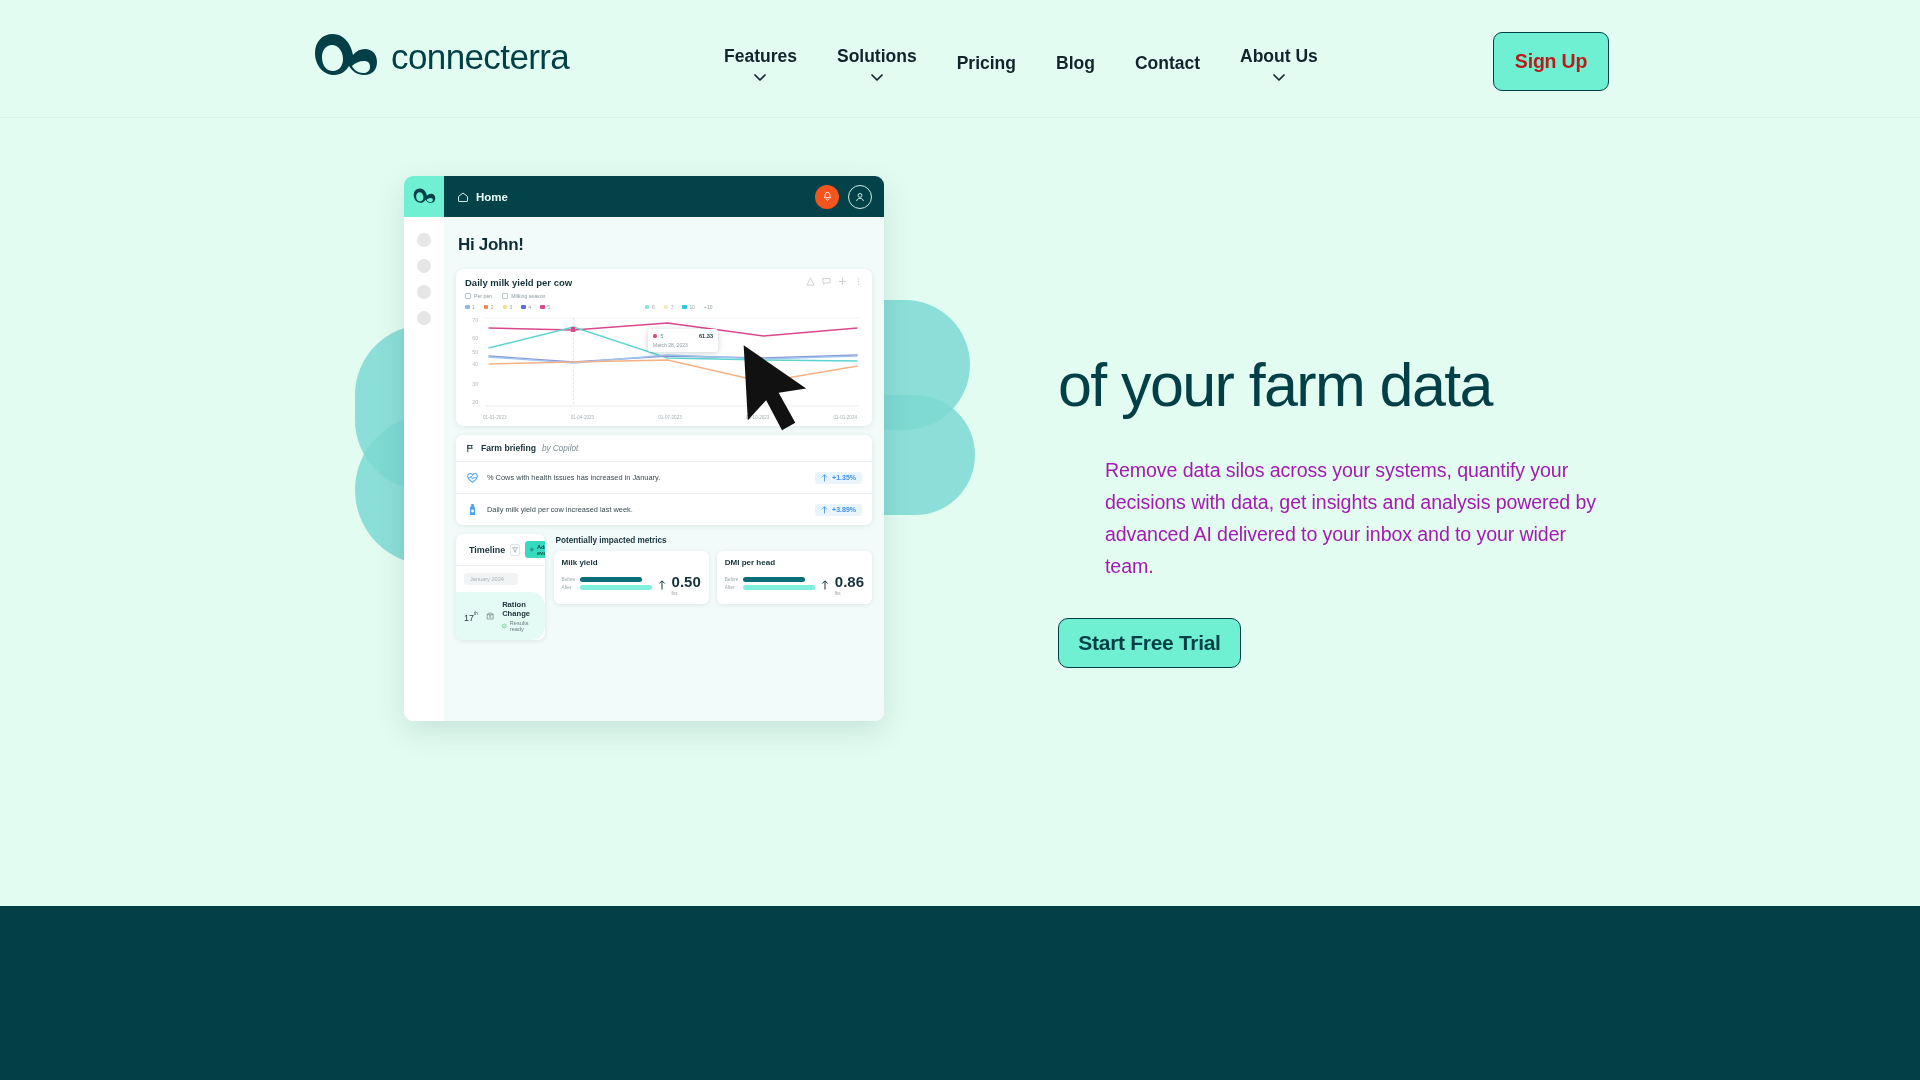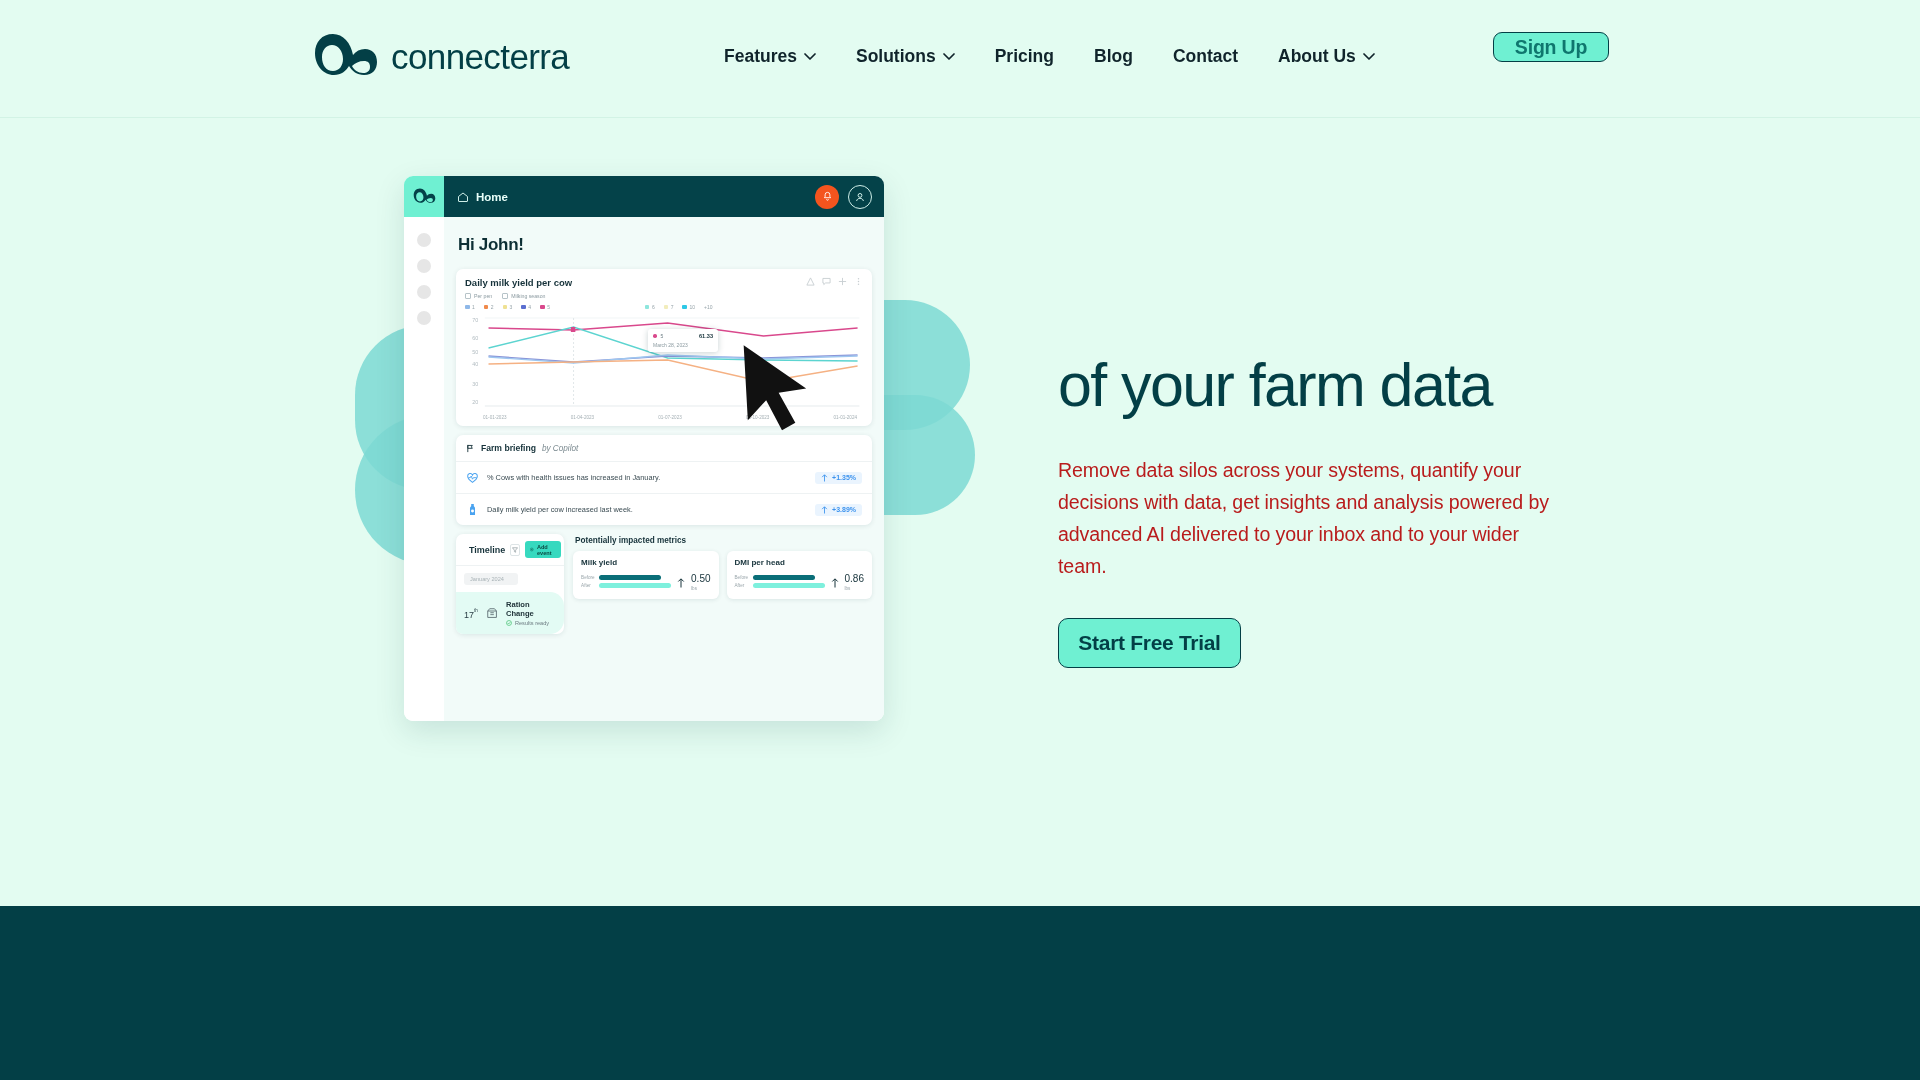--- a/index.html
+++ b/index.html
@@ -19,43 +19,43 @@
     display: flex; align-items: center;
   }
   .brand { position: absolute; left: 313px; top: 30px; display: flex; align-items: center; gap: 12px; }
   .brand-logo { width: 66px; height: 54px; display:block; }
   .brand-name { font-size: 35px; font-weight: 400; color: #033f46; letter-spacing: -0.6px; }
 
   .nav-links { position: absolute; left: 704px; top: 46px; display: flex; align-items: center; gap: 0; }
   .nav-item {
     display: flex; align-items: center; gap: 7px;
     font-size: 17.5px; font-weight: bold; color: #10242b;
-    padding: 0 20px; cursor: pointer; white-space: nowrap;
+    padding: 0 20px; cursor: pointer; white-space: nowrap; flex-direction: column;
   }
   .chev { width: 12px; height: 7px; display:block; }
 
   .signup {
     position: absolute; left: 1493px; top: 32px;
-    width: 116px; height: 30px;
+    width: 116px; height: 59px;
     background: #6ff0d2; border: 1.6px solid #033f46; border-radius: 9px;
-    color: #0f766e; font-size: 19.5px; font-weight: bold;
+    color: #b91c1c; font-size: 19.5px; font-weight: bold;
     display: flex; align-items: center; justify-content: center;
     cursor: pointer; letter-spacing: -0.2px;
   }
 
   
   .hero-right { position: absolute; left: 1058px; top: 268px; width: 560px; }
   .headline {
     font-size: 61px; line-height: 78px; font-weight: 400;
     color: #033f46; letter-spacing: -1.6px;
   }
   .sub {
     margin-top: 30px;
-    font-size: 19.6px; line-height: 32px; color: #b91c1c;
-    width: 492px; letter-spacing: -0.1px;
+    font-size: 19.6px; line-height: 32px; color: #a21caf;
+    width: 492px; letter-spacing: -0.1px; margin-left: 47px;
   }
   .cta {
     margin-top: 36px;
     width: 183px; height: 50px;
     background: #6ff0d2; border: 1.6px solid #033f46; border-radius: 10px;
     color: #033f46; font-size: 21px; font-weight: bold;
     display: flex; align-items: center; justify-content: center; cursor: pointer;
     letter-spacing: -0.3px;
   }
 
@@ -177,21 +177,21 @@
   .metric-card { flex: 1; background:#fff; border-radius: 6px; box-shadow: 0 1px 4px rgba(10,50,55,.10); padding: 7px 8px 8px 8px; }
   .metric-name { font-size: 8px; font-weight: bold; color: #16323a; margin-bottom: 7px; }
   .metric-body { display: flex; align-items: center; gap: 6px; }
   .bars { flex: 1; }
   .bar-line { display: flex; align-items: center; gap: 4px; margin-bottom: 3px; }
   .bar-lab { font-size: 4.6px; color: #9aa6ab; width: 14px; }
   .bar { height: 5px; border-radius: 3px; }
   .bar.before { background: #0a6e78; width: 62px; }
   .bar.after { background: #7ef0dd; width: 72px; }
   .metric-val { text-align: left; }
-  .metric-num { font-size: 10px; font-weight: normal; color: #16323a; line-height: 1; text-align: right; }
+  .metric-num { font-size: 15px; font-weight: bold; color: #16323a; line-height: 1; text-align: right; }
   .metric-unit { font-size: 4.6px; color: #9aa6ab; margin-top: 2px; }
   .metric-arrow { width: 8px; height: 10px; display: block; }
 
   
   .footer { position: absolute; left: 0; top: 906px; width: 1920px; height: 174px; background: #033f46; }
 </style>
 </head>
 <body>
 
 <div class="page">

